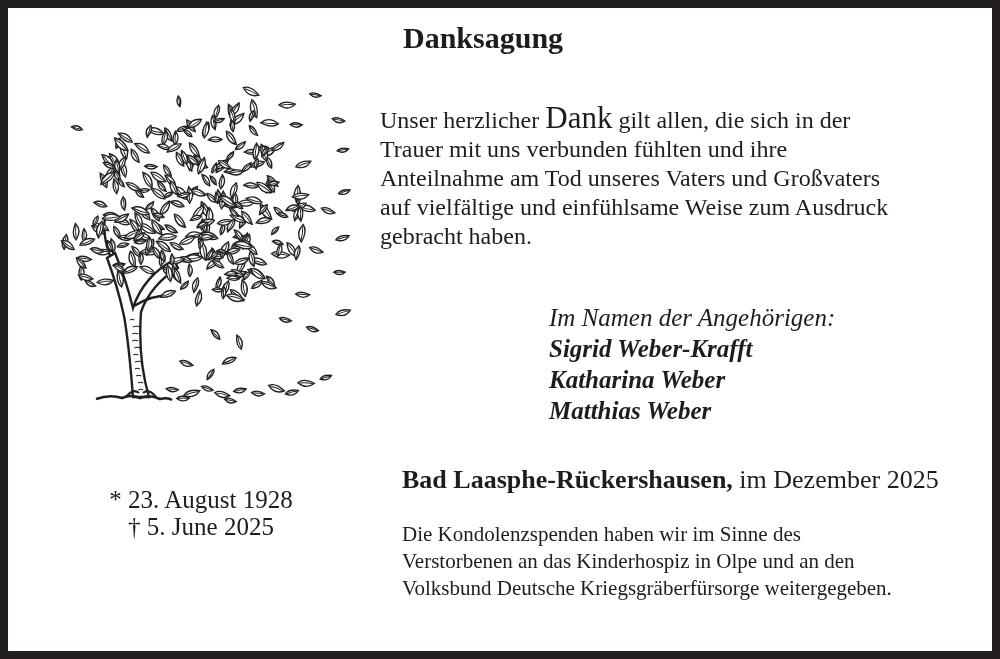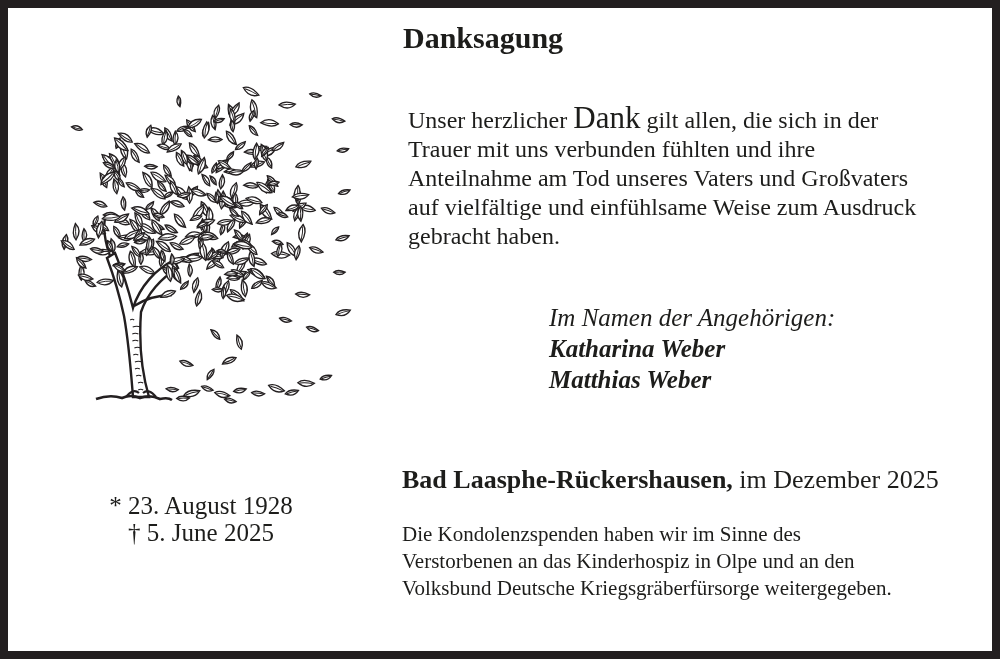--- a/index.html
+++ b/index.html
@@ -14,36 +14,36 @@
   }
   .title {
     position:absolute; left:403px; top:21px;
     font-size:30px; font-weight:bold; white-space:nowrap;
   }
   .tree {
     position:absolute; left:44px; top:72px; width:312px; height:348px;
     overflow:visible;
   }
   .thanks {
-    position:absolute; left:408px; top:103px; width:520px;
+    position:absolute; left:380px; top:103px; width:520px;
     font-size:24px; line-height:29px;
   }
   .thanks .big { font-size:31px; line-height:29px; }
   .family {
     position:absolute; left:549px; top:302px;
     font-size:25px; line-height:31px; white-space:nowrap;font-style:italic;
   }
   .family .name { font-weight:bold; }
   .memorial {
     position:absolute; left:40px; top:486px; width:322px; text-align:center;
   }
   .memorial .deceased-name {
     font-size:46px; font-weight:bold; line-height:45px; white-space:nowrap;
   }
-  .memorial .dates { margin-top:6px; font-size:25px; line-height:27px; }
+  .memorial .dates { font-size:25px; line-height:27px; }
   .dateline {
     position:absolute; left:402px; top:466px;
     font-size:26px; line-height:28px; white-space:nowrap;
   }
   .dateline .place { font-weight:bold; }
   .donation {
     position:absolute; left:402px; top:521px; width:505px;
     font-size:21px; line-height:27px;
   }
 </style>
@@ -1324,20 +1324,21 @@
       <path d="M-6,0 Q0,-1.6 6.4,-1.4" fill="none" stroke="#231f20" stroke-width="1.28"></path>
     </g>
   </svg>
 
 <div class="thanks"><span>Unser herzlicher</span>
 <span class="big">Dank</span>
 <span>gilt allen, die sich in der Trauer mit uns verbunden fühlten und ihre Anteilnahme am Tod unseres Vaters und Großvaters auf vielfältige und einfühlsame Weise zum Ausdruck gebracht haben.</span></div>
 
 <div class="family">
   <div>Im Namen der Angehörigen:</div>
+  <div class="name">Sigrid Weber-Krafft</div>
   <div class="name">Katharina Weber</div>
   <div class="name">Matthias Weber</div>
 </div>
 
 <div class="memorial">
   <div class="dates">
     <div>* 23. August 1928</div>
     <div>† 5. June 2025</div>
   </div>
 </div>

